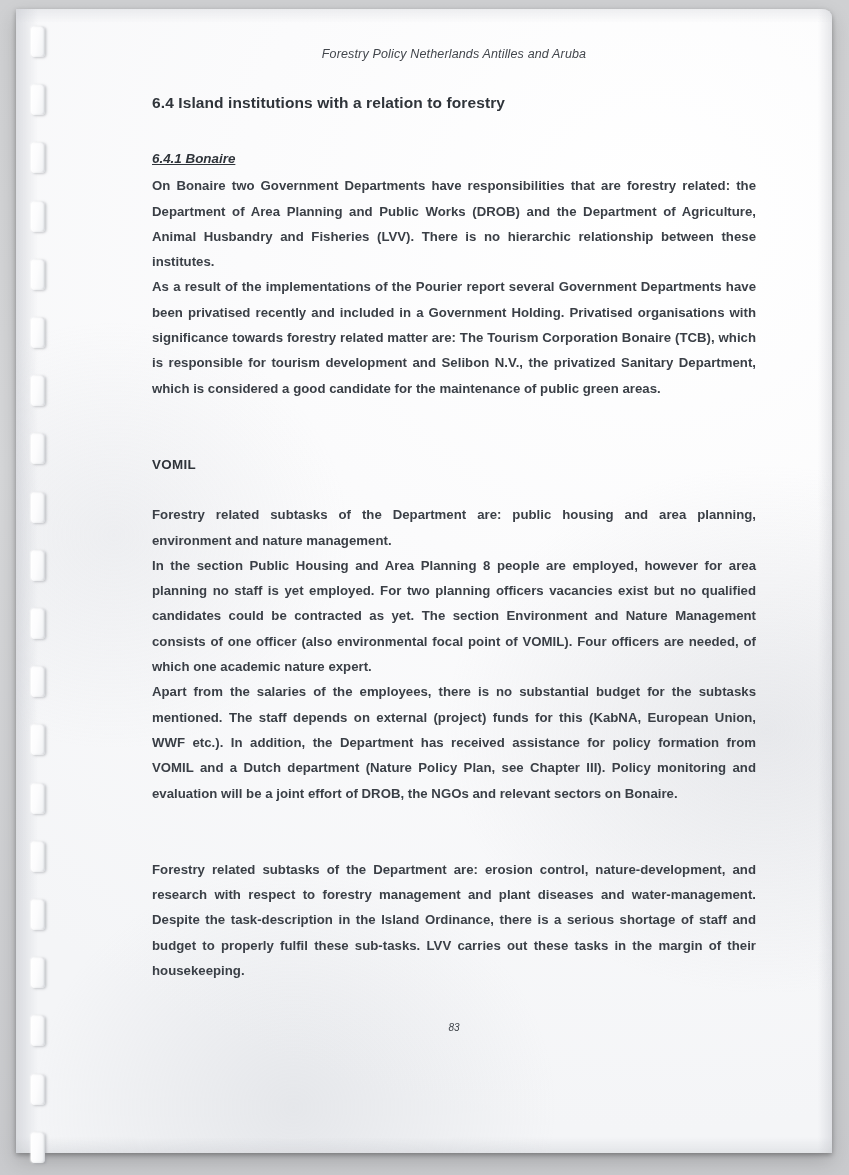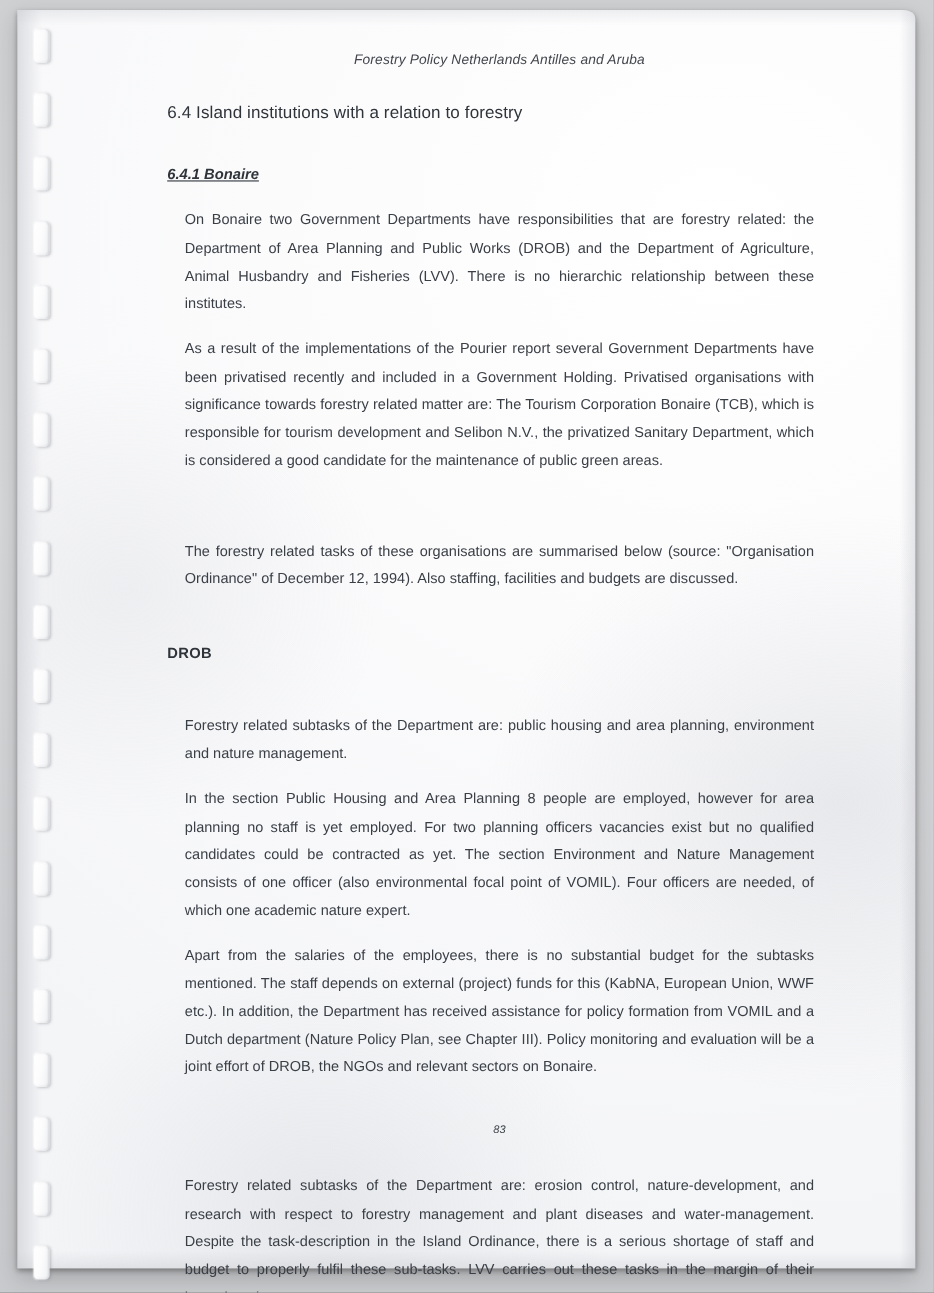--- a/index.html
+++ b/index.html
@@ -102,21 +102,21 @@
     letter-spacing: 0.15px;
     color: #42464c;
   }
 
   .heading-1 {
     position: absolute;
     top: 84px;
     left: 0;
     width: 604px;
     font-size: 15.5px;
-    font-weight: normal;
+    font-weight: bold;
     letter-spacing: 0.1px;
     color: #2f343a;
   }
 
   .flow {
     position: absolute;
     top: 146px;
     left: 0;
     width: 604px;
   }
@@ -135,27 +135,28 @@
     font-size: 13.4px;
     font-weight: bold;
     font-style: normal;
     color: #2f343a;
     margin: 0;
     line-height: 25.3px;
     letter-spacing: 0.3px;
   }
 
   p.para {
-    margin: 16px;
+    margin: 0;
     font-size: 13.2px;
     line-height: 25.3px;
     text-align: justify;
     text-justify: inter-word;
     color: #3a3f46;
     letter-spacing: 0.02px;
+    font-weight: bold;
   }
   p.para.last-line-left {
     text-align-last: left;
   }
 
   .gap-sm { height: 25px; }
   .gap-md { height: 26px; }
 
   .folio {
     position: absolute;
@@ -207,25 +208,24 @@
   <div class="flow">
 
     <h2 class="heading-2">6.4.1 Bonaire</h2>
 
     <p class="para last-line-left">On Bonaire two Government Departments have responsibilities that are forestry related: the Department of Area Planning and Public Works (DROB) and the Department of Agriculture, Animal Husbandry and Fisheries (LVV). There is no hierarchic relationship between these institutes.</p>
 
     <p class="para">As a result of the implementations of the Pourier report several Government Departments have been privatised recently and included in a Government Holding. Privatised organisations with significance towards forestry related matter are: The Tourism Corporation Bonaire (TCB), which is responsible for tourism development and Selibon N.V., the privatized Sanitary Department, which is considered a good candidate for the maintenance of public green areas.</p>
 
     <div class="gap-sm"></div>
 
-    <p class="para last-line-left">The forestry related tasks of these organisations are summarised below (source: "Organisation Ordinance" of December 12, 1994). Also staffing, facilities and budgets are discussed.</p>
 
     <div class="gap-md"></div>
 
-    <h3 class="heading-3">DROB</h3>
+    <h3 class="heading-3">VOMIL</h3>
 
     <div class="gap-sm"></div>
 
     <p class="para last-line-left">Forestry related subtasks of the Department are: public housing and area planning, environment and nature management.</p>
 
     <p class="para last-line-left">In the section Public Housing and Area Planning 8 people are employed, however for area planning no staff is yet employed. For two planning officers vacancies exist but no qualified candidates could be contracted as yet. The section Environment and Nature Management consists of one officer (also environmental focal point of VOMIL). Four officers are needed, of which one academic nature expert.</p>
 
     <p class="para last-line-left">Apart from the salaries of the employees, there is no substantial budget for the subtasks mentioned. The staff depends on external (project) funds for this (KabNA, European Union, WWF etc.). In addition, the Department has received assistance for policy formation from VOMIL and a Dutch department (Nature Policy Plan, see Chapter III). Policy monitoring and evaluation will be a joint effort of DROB, the NGOs and relevant sectors on Bonaire.</p>
 
     <div class="gap-md"></div>

